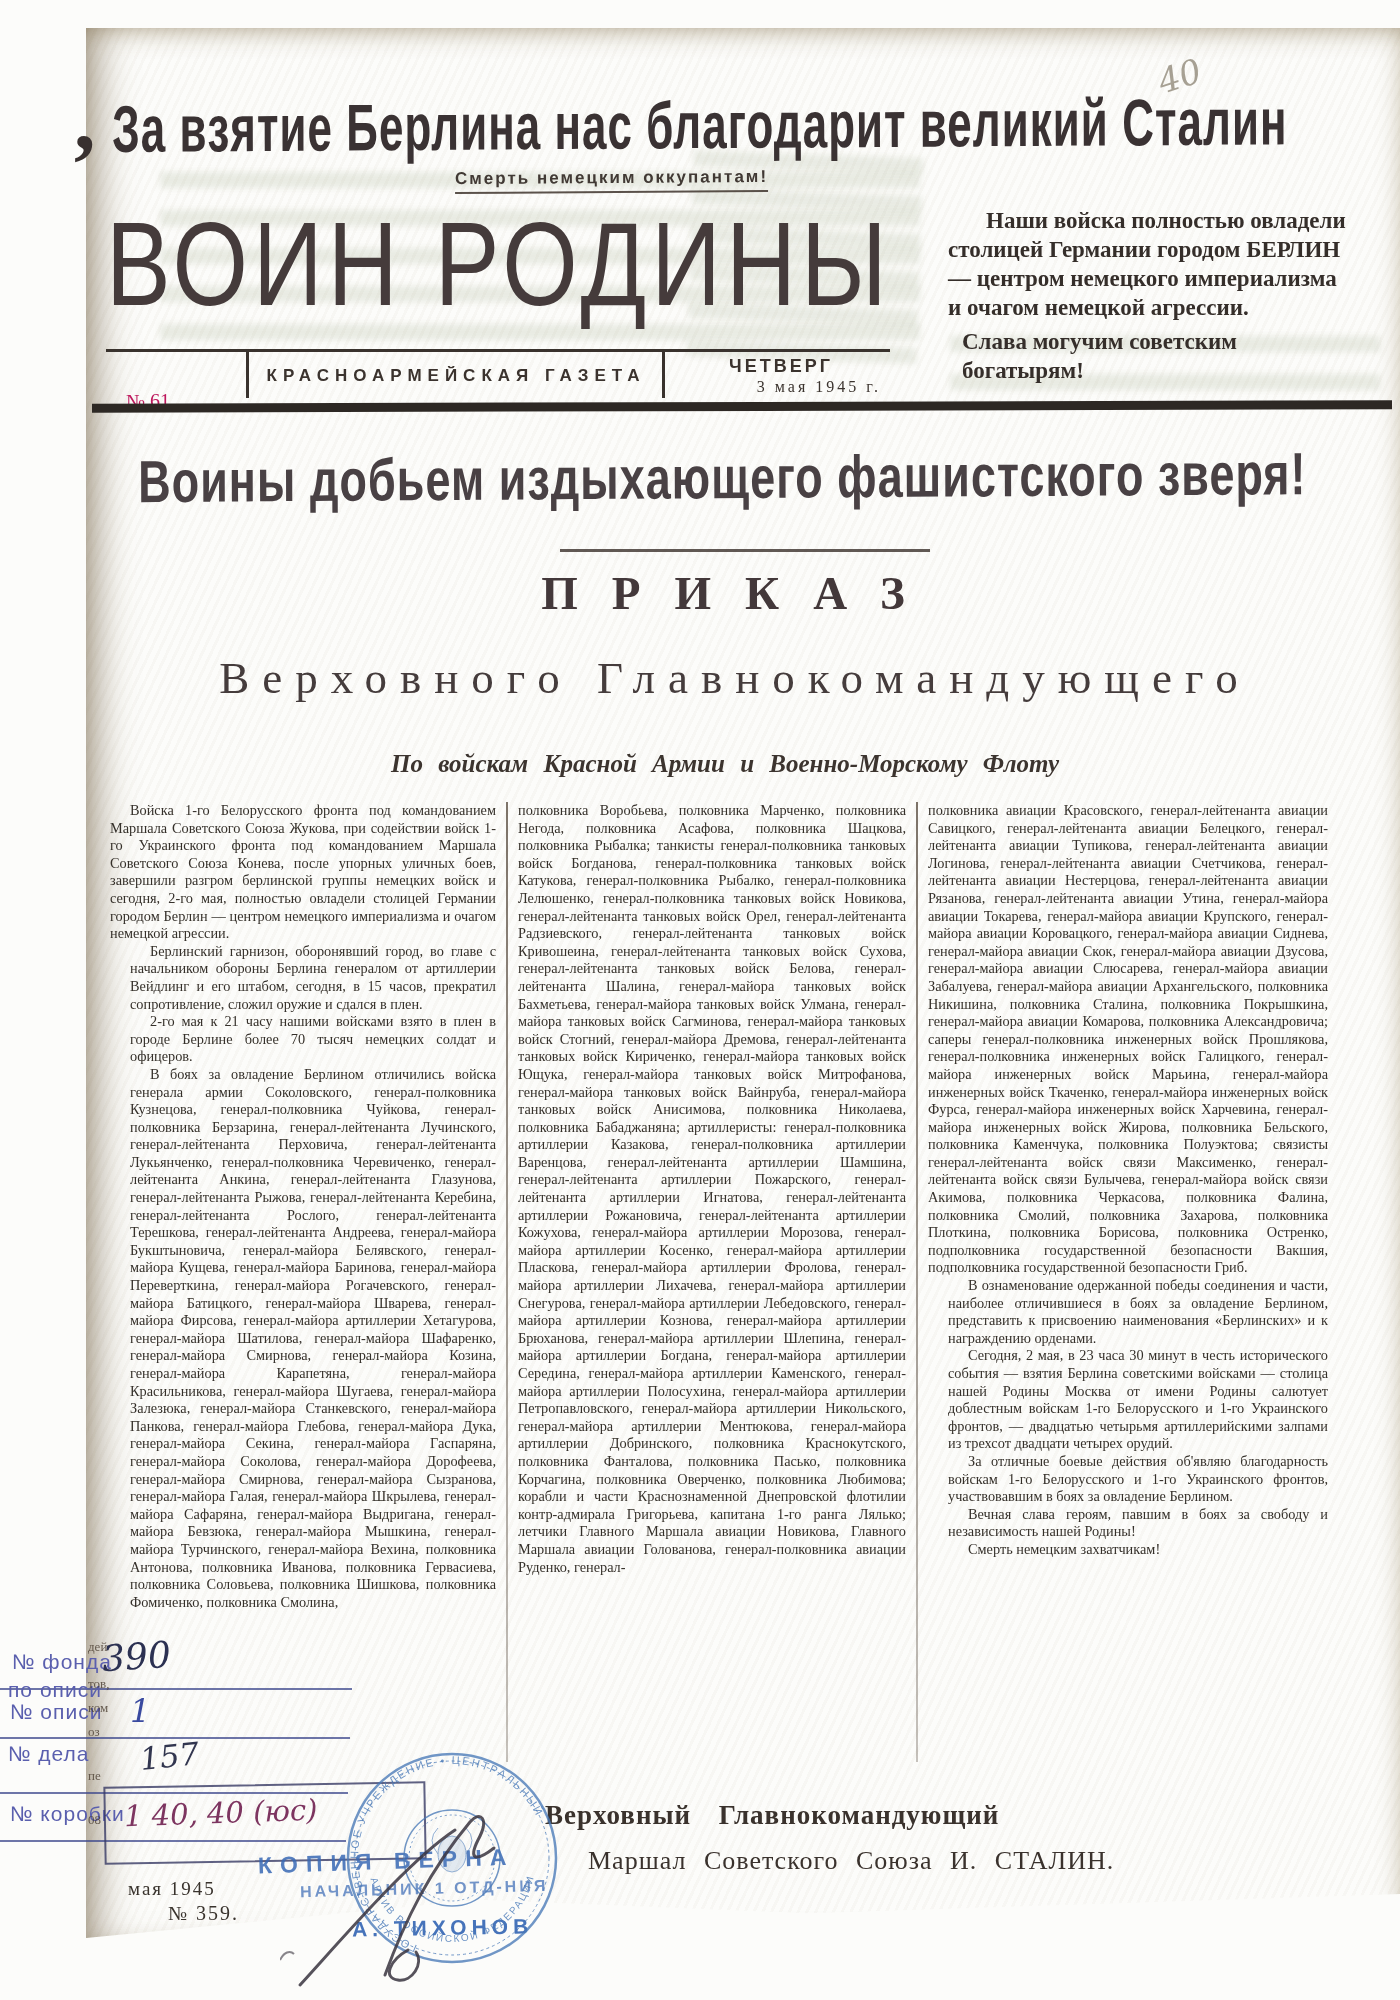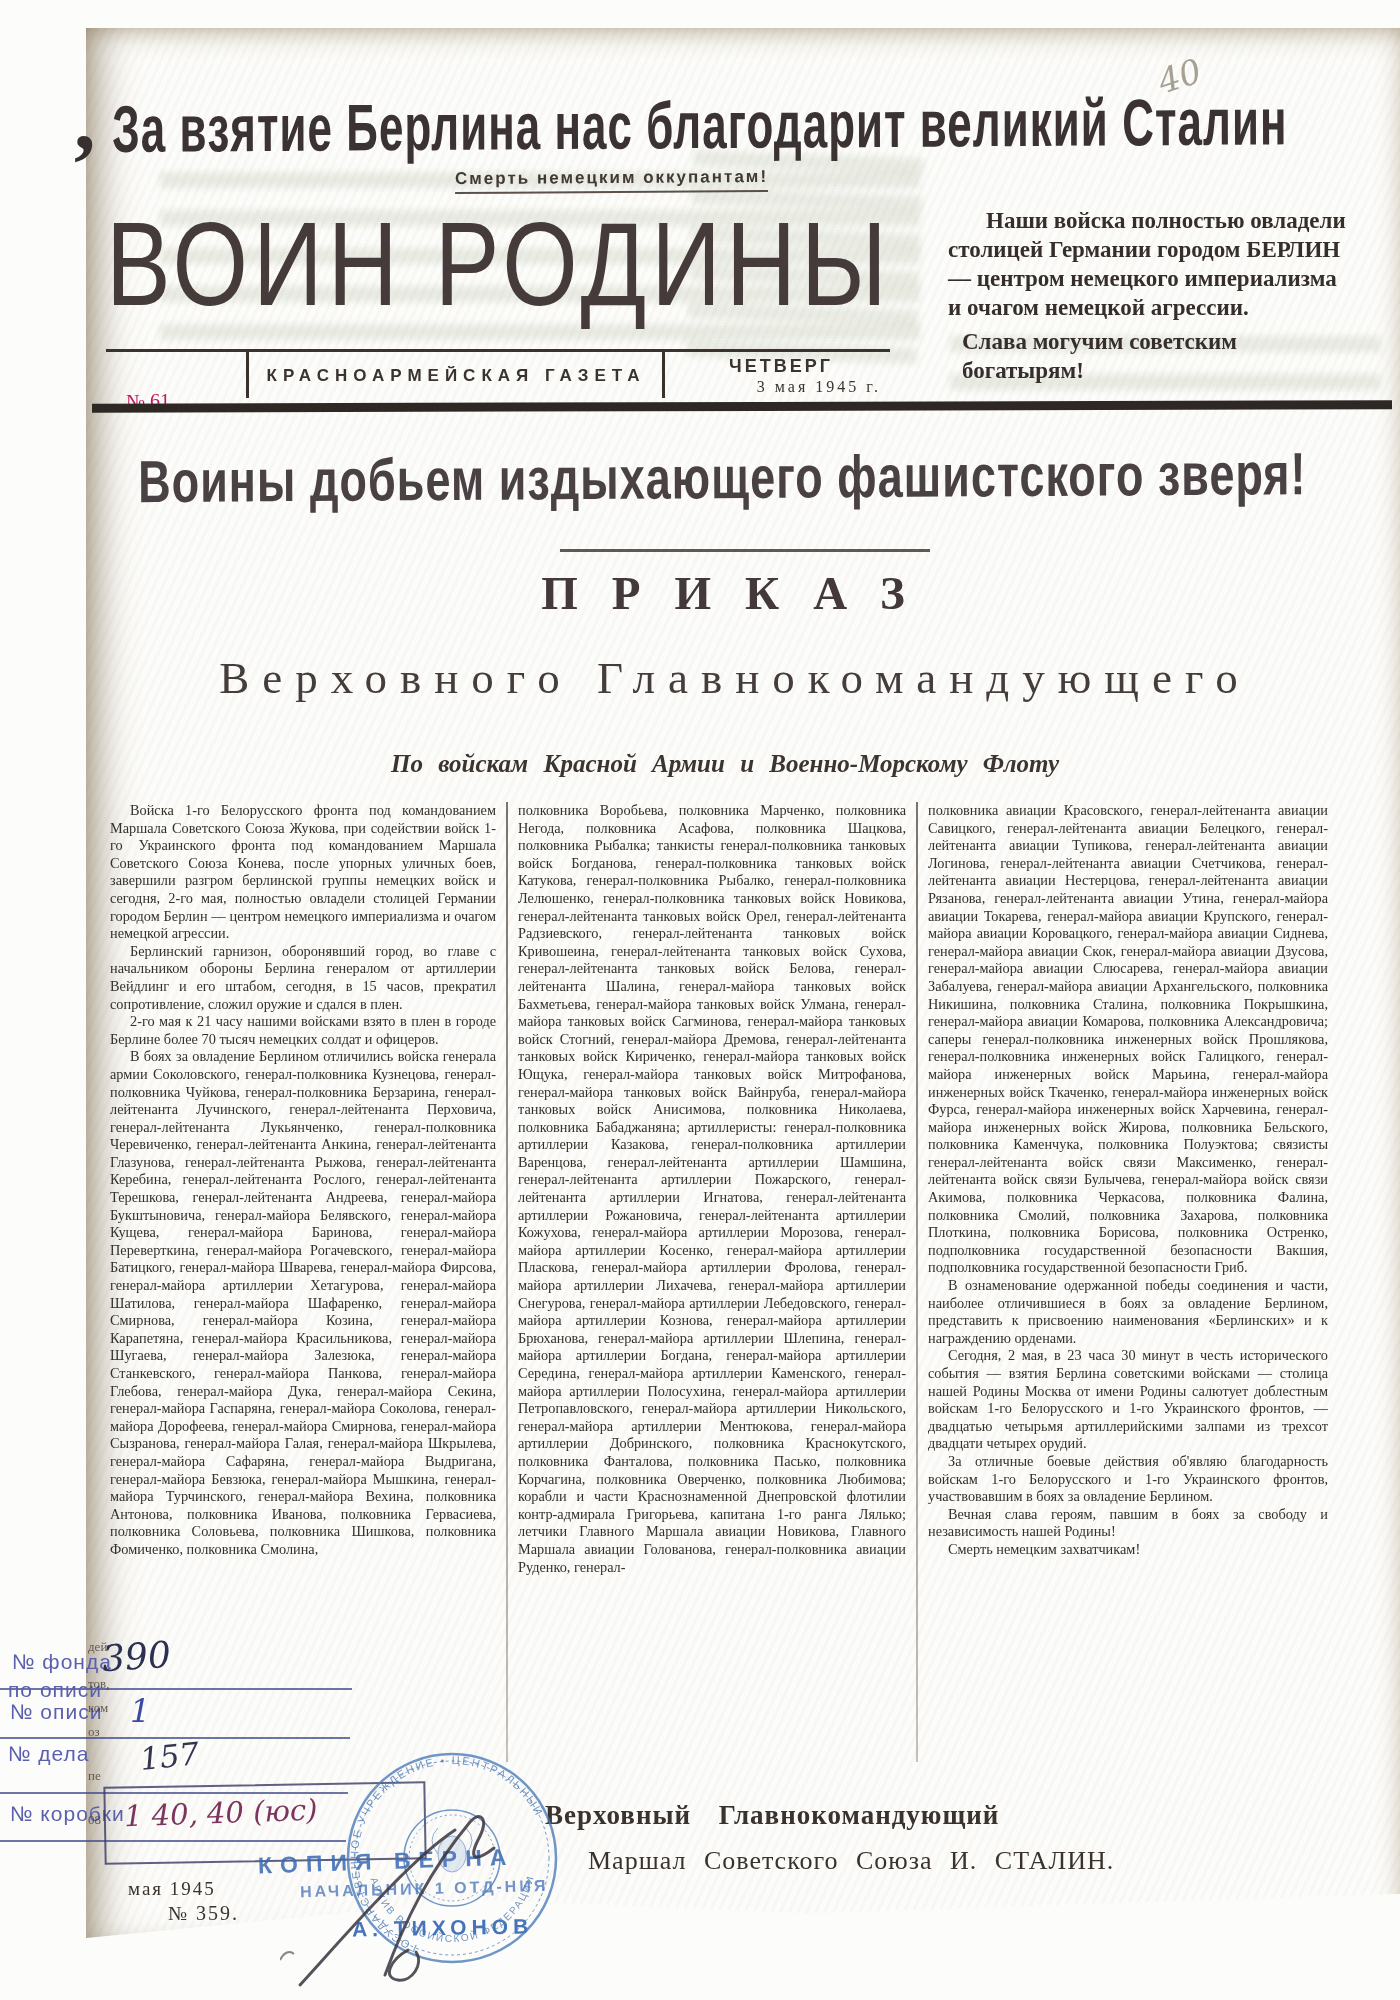--- a/index.html
+++ b/index.html
@@ -94,21 +94,21 @@
   }
   .order-dedication{
     position:absolute;left:0;top:750px;width:1450px;text-align:center;
     font-weight:bold;font-style:italic;font-size:25px;word-spacing:9px;color:#3c342f;
   }
   
   .bodywrap{position:absolute;left:110px;top:802px;width:1242px;height:972px;display:flex;overflow:hidden;}
   .bodycol{width:392px;height:972px;overflow:hidden;color:#35302a;
     font-size:14.3px;line-height:17.6px;text-align:justify;}
   .bodycol p{margin:0;text-indent:0;}
-  .bodycol p + p{text-indent:20px;}
+  .bodycol p + p{text-indent:20px;margin-left:20px;}
   .bodycol.first-indent p:first-child{text-indent:20px;}
   .colrule{width:2px;height:960px;margin:0 10px;
     background:linear-gradient(rgba(72,58,44,.7), rgba(72,58,44,.3));}
   
   .sig1{position:absolute;left:545px;top:1800px;font-weight:bold;font-size:27px;
     word-spacing:20px;letter-spacing:1px;color:#3a322d;}
   .sig2{position:absolute;left:588px;top:1846px;font-weight:normal;font-size:26px;
     word-spacing:10px;letter-spacing:1px;color:#3a322d;}
   
   .arch-label{position:absolute;font-family:"Liberation Sans",sans-serif;

